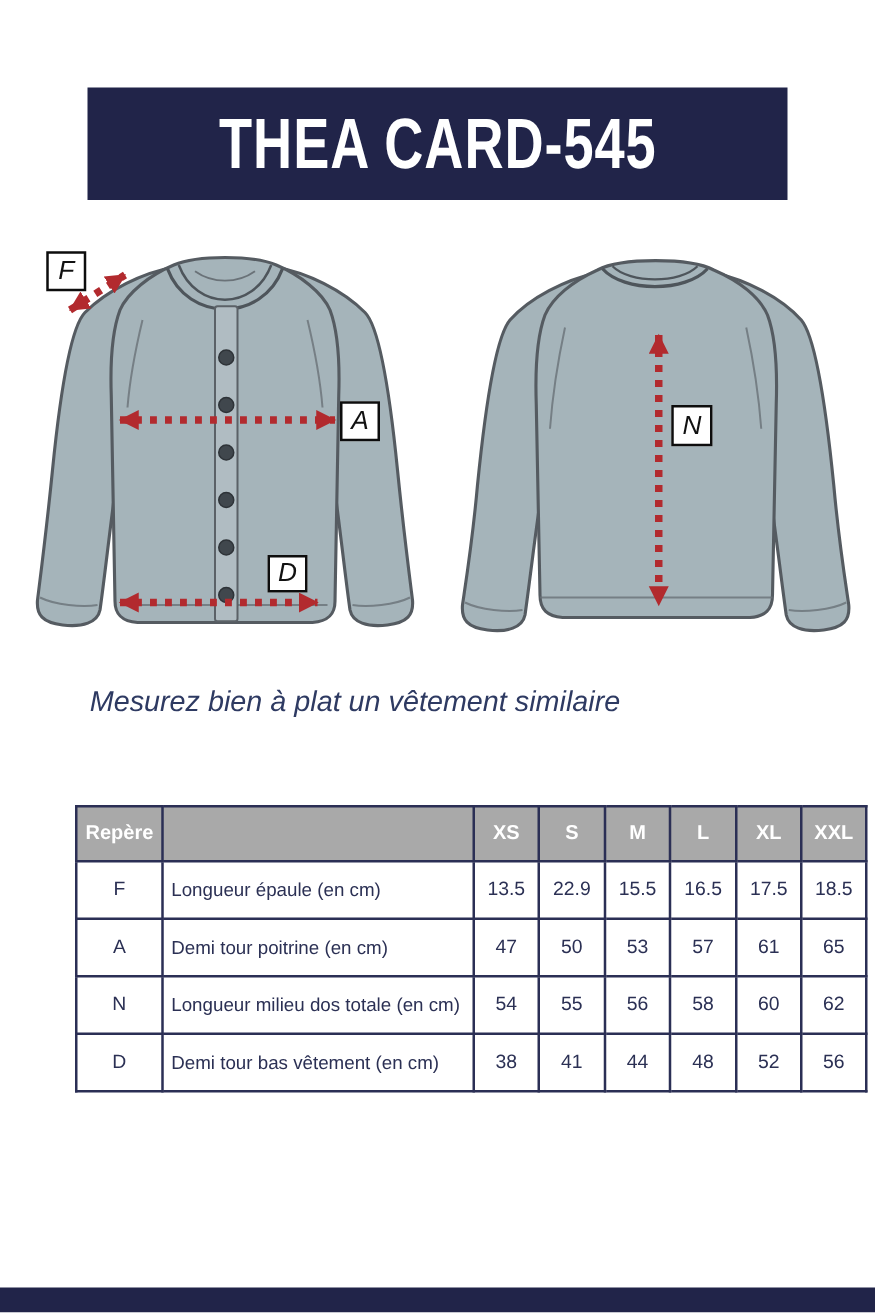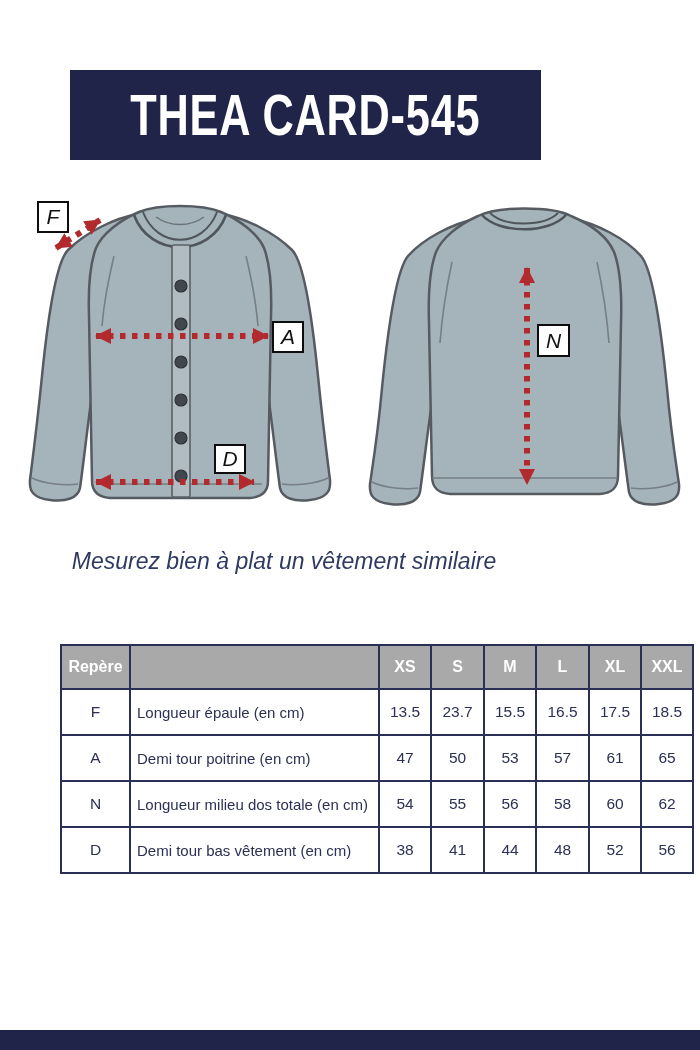--- a/index.html
+++ b/index.html
@@ -2,21 +2,21 @@
 <html><head>
 <meta charset="utf-8">
 <style>
   html,body{margin:0;padding:0;}
   body{
     width:700px;height:1050px;position:relative;background:#ffffff;
     font-family:"Liberation Sans",sans-serif;overflow:hidden;
   }
   
   .header-band{
-    position:absolute;left:70px;top:70px;width:471px;height:90px;
+    position:absolute;left:70px;top:70px;width:560px;height:90px;
     background:#212449;display:flex;align-items:center;justify-content:center;
   }
   .header-band .title{
     display:inline-block;color:#ffffff;font-weight:bold;font-size:57px;
     letter-spacing:1px;transform:scaleX(0.76);white-space:nowrap;
   }
   
   .garment-svg{position:absolute;}
   .front-svg{left:20px;top:196px;}
   .back-svg{left:352px;top:198px;}
@@ -169,21 +169,21 @@
     <th>S</th>
     <th>M</th>
     <th>L</th>
     <th>XL</th>
     <th>XXL</th>
   </tr>
   <tr class="body-row">
     <td>F</td>
     <td class="desc">Longueur épaule (en cm)</td>
     <td>13.5</td>
-    <td>23.7</td>
+    <td>22.9</td>
     <td>15.5</td>
     <td>16.5</td>
     <td>17.5</td>
     <td>18.5</td>
   </tr>
   <tr class="body-row">
     <td>A</td>
     <td class="desc">Demi tour poitrine (en cm)</td>
     <td>47</td>
     <td>50</td>

